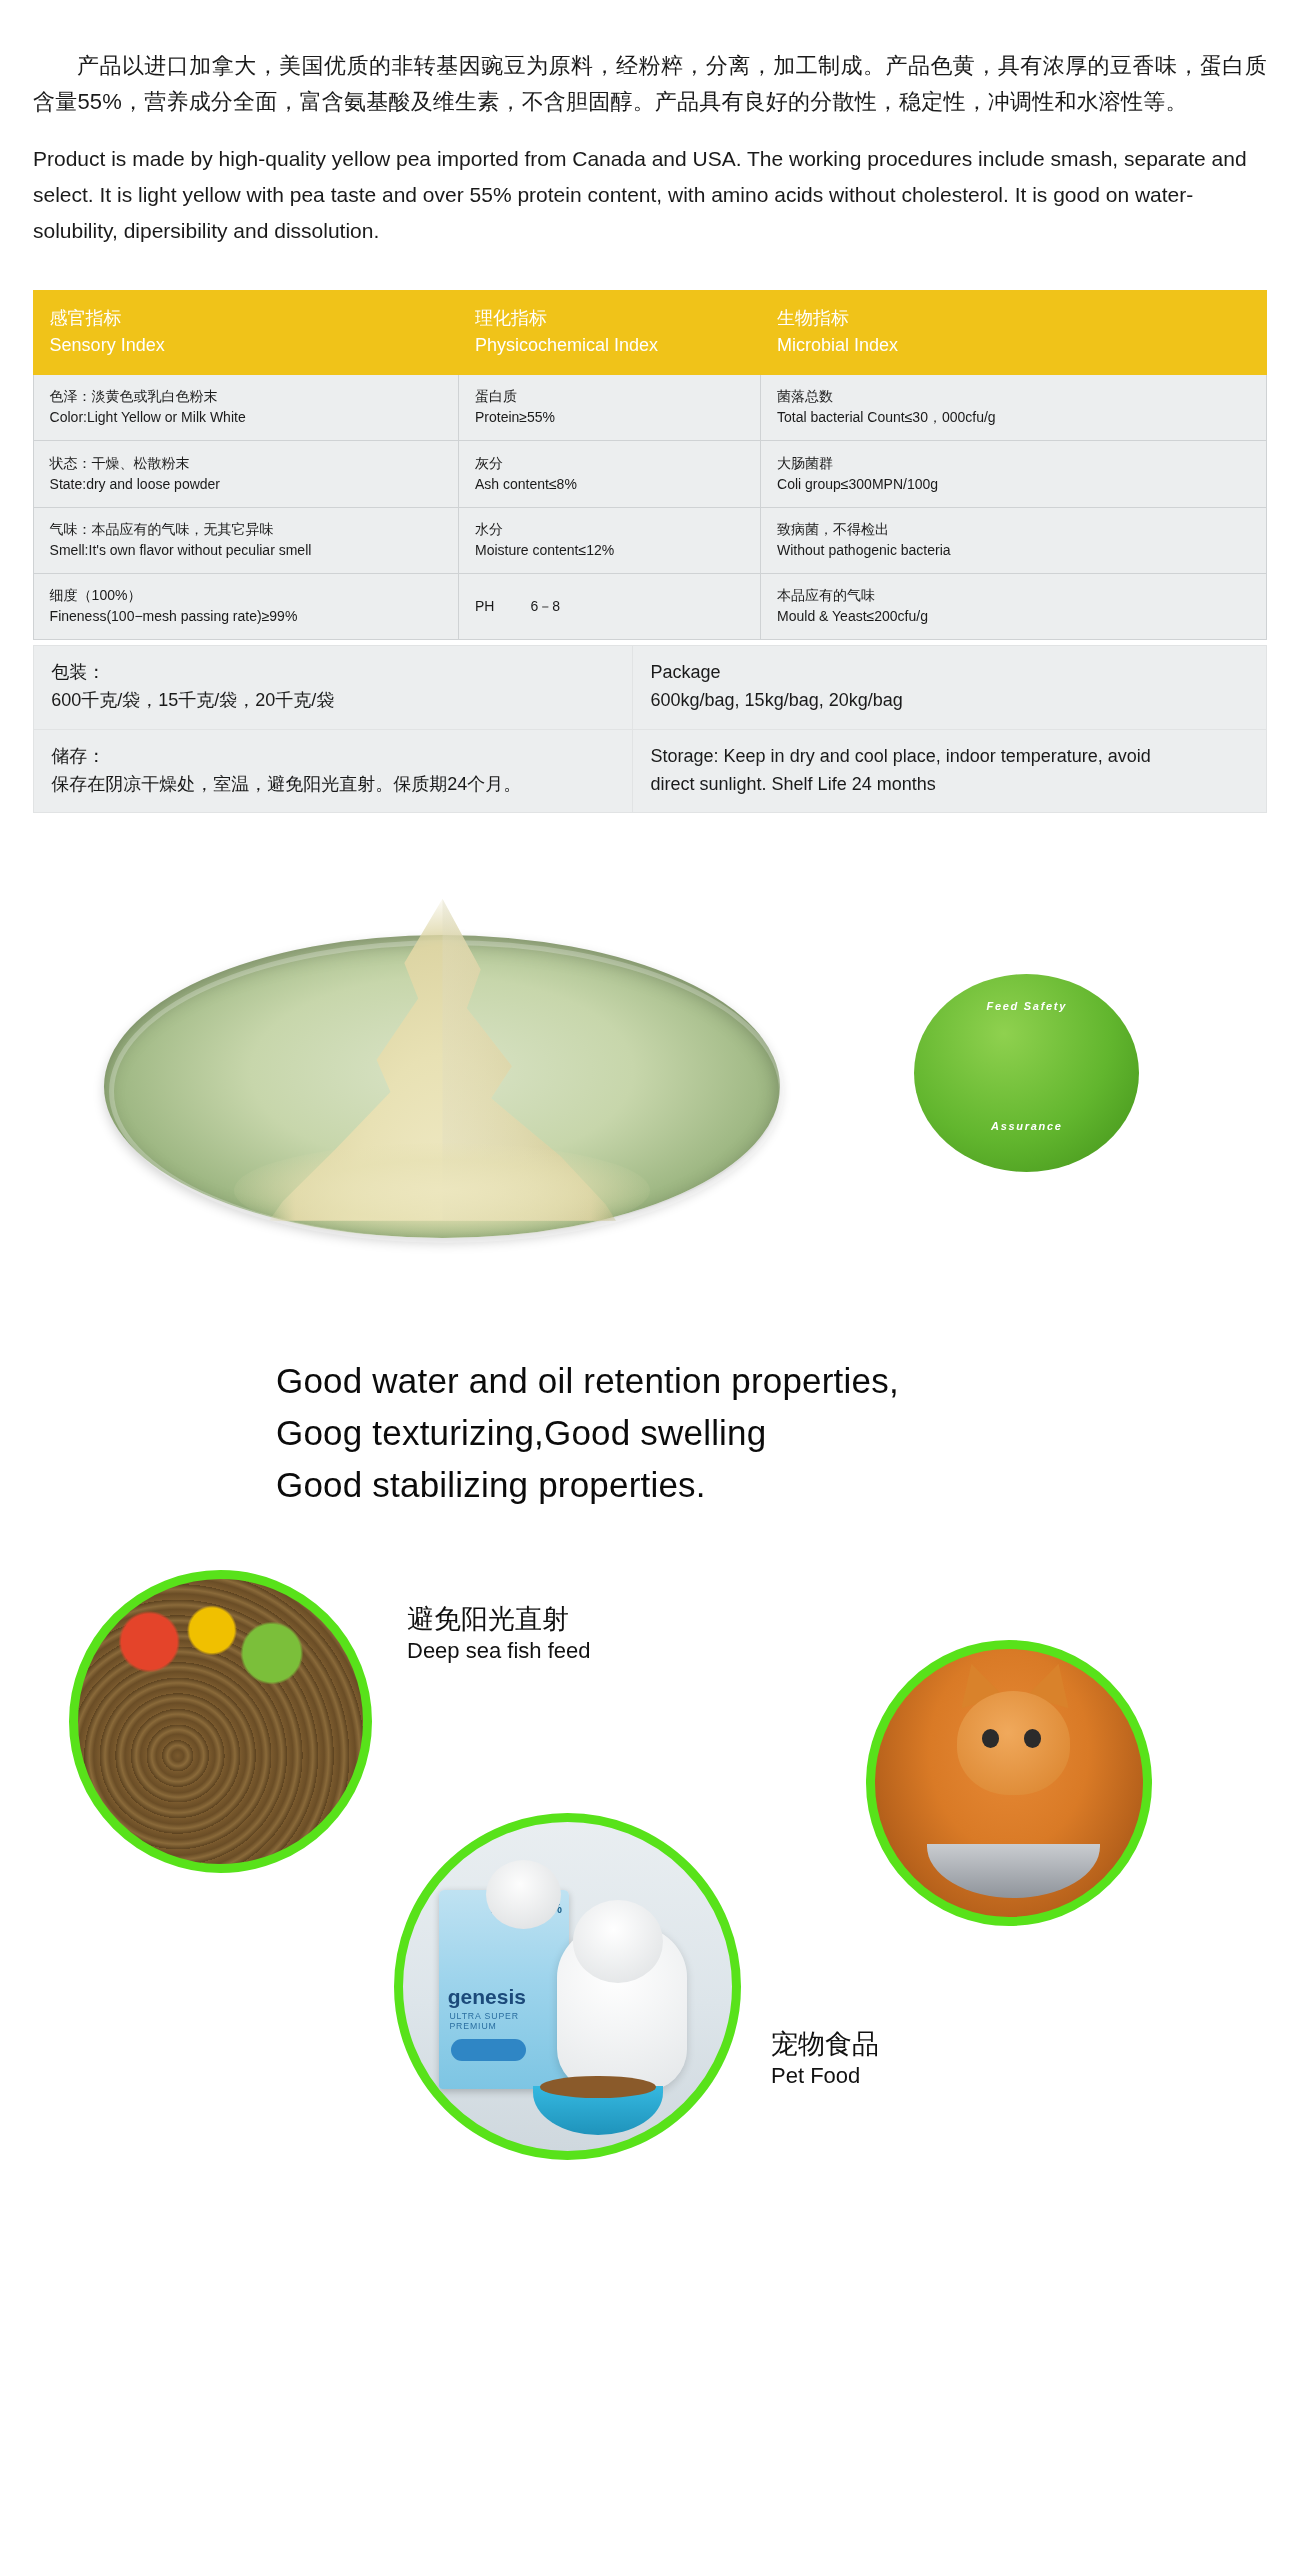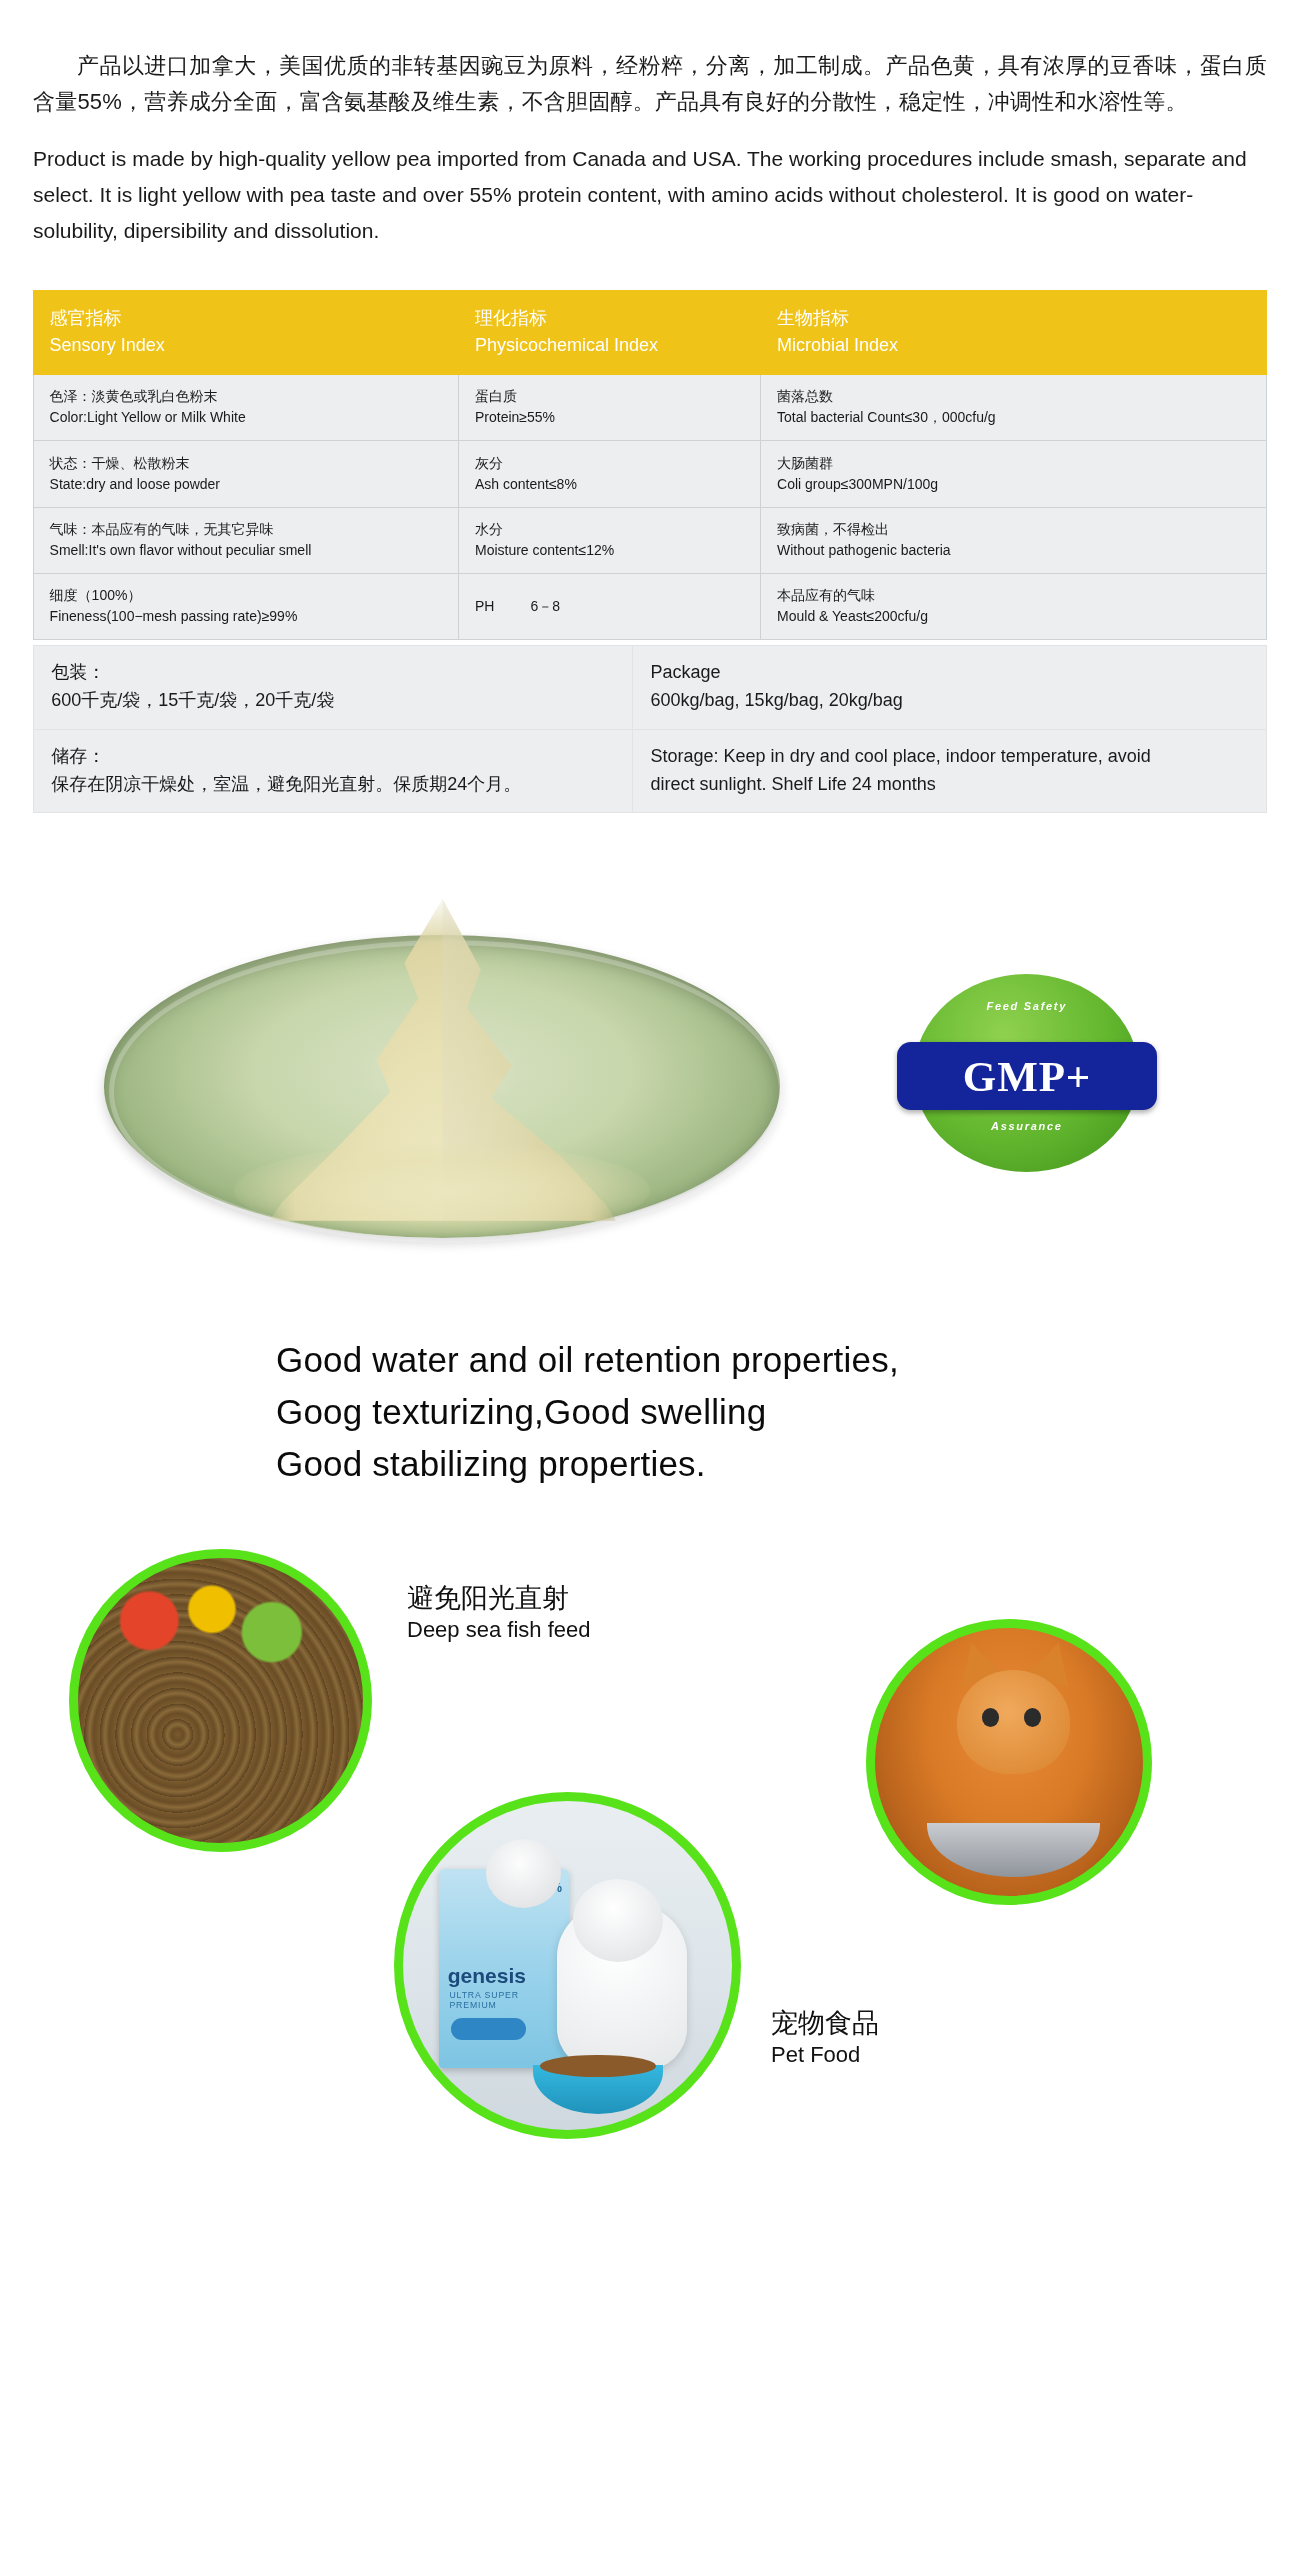--- a/index.html
+++ b/index.html
@@ -202,21 +202,21 @@
     font-size: 11px;
     font-style: italic;
     font-weight: bold;
     letter-spacing: 1.7px;
   }
   .gmp-top { top: 26px; }
   .gmp-bottom { top: 146px; }
 
   
   .props {
-    margin: 1px 0 0 0;
+    margin: 22px 0 0 0;
     padding-left: 276px;
   }
   .props div {
     font-size: 35px;
     line-height: 1.48;
     color: #0b0b0b;
     font-family: "Liberation Sans", sans-serif;
     letter-spacing: 0.2px;
   }
 
@@ -511,23 +511,20 @@
       <div class="plate"></div>
       <div class="plate-rim"></div>
       <div class="powder"></div>
       <div class="powder-shade"></div>
       <div class="powder-dust"></div>
     </div>
 
     <div class="gmp">
       <div class="gmp-circle"></div>
       <div class="gmp-top">Feed Safety</div>
-      <div class="gmp-band">
-        <span>GMP+</span>
-      </div>
       <div class="gmp-bottom">Assurance</div>
     </div>
   </div>
 
   <div class="props">
     <div>Good water and oil retention properties,</div>
     <div>Goog texturizing,Good swelling</div>
     <div>Good stabilizing properties.</div>
   </div>
 

